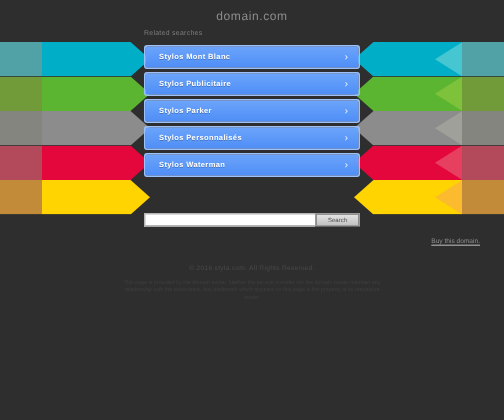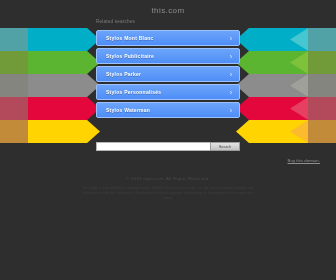--- a/index.html
+++ b/index.html
@@ -132,21 +132,21 @@
       <div class="arrow r-pale" style="background:#e8566f"></div>
     </div>
     <div class="band-row">
       <div class="arrow l-pale" style="background:#fbb040"></div>
       <div class="arrow l-solid" style="background:#ffd400"></div>
       <div class="arrow r-solid" style="background:#ffd400"></div>
       <div class="arrow r-pale" style="background:#fbb040"></div>
     </div>
   </div>
 
-  <div class="site-title">this.com</div>
+  <div class="site-title">domain.com</div>
   <div class="tagline">Related searches</div>
 
   <div class="links">
     <a class="link-btn">
       <span class="link-label">Stylos Mont Blanc</span>
       <span class="link-chev">›</span>
     </a>
     <a class="link-btn">
       <span class="link-label">Stylos Publicitaire</span>
       <span class="link-chev">›</span>

